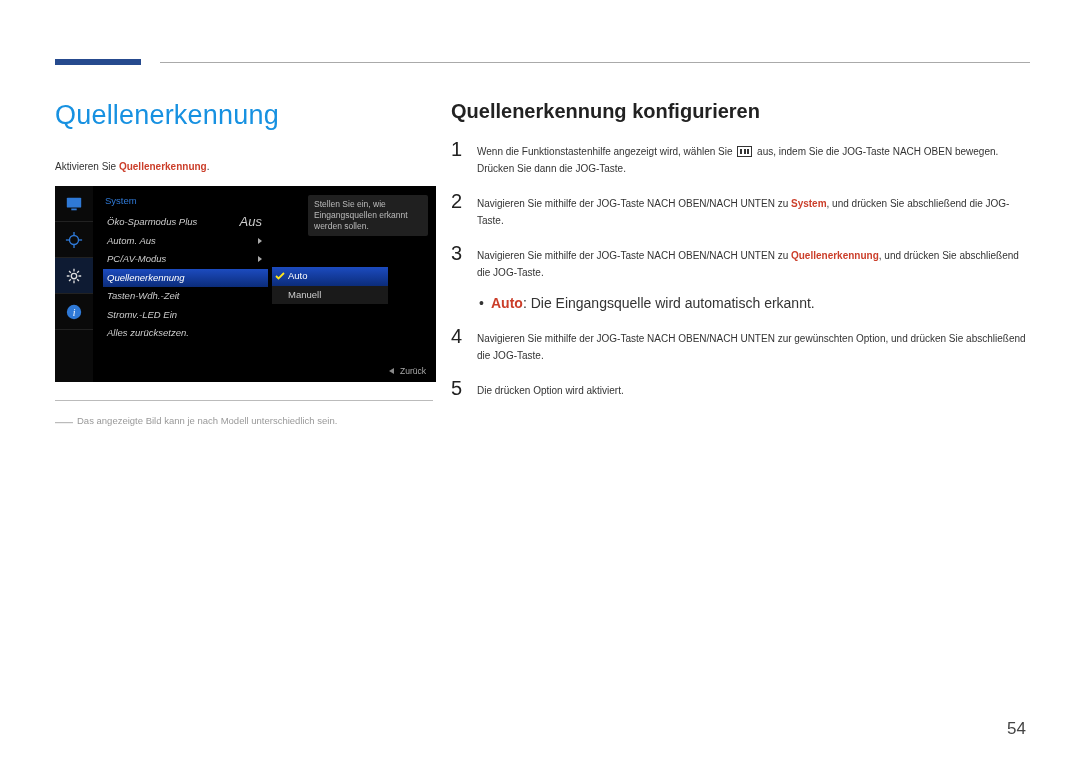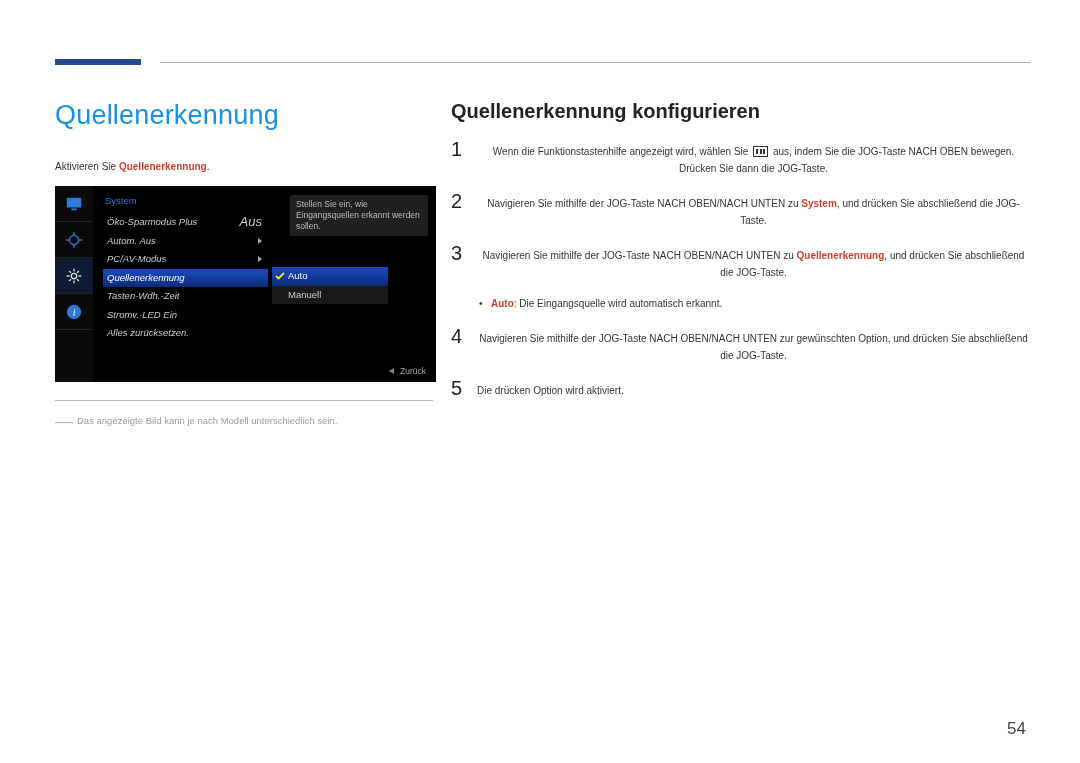--- a/index.html
+++ b/index.html
@@ -13,42 +13,42 @@
 .menu-shot { width: 381px; height: 196px; background: #000; position: relative; font-size: 9.5px; color: #ddd; }
 .ms-sidebar { position: absolute; left: 0; top: 0; width: 38px; height: 196px; background: #0a0a0a; display: flex; flex-direction: column; }
 .ms-tab { width: 38px; height: 36px; display: flex; align-items: center; justify-content: center; border-bottom: 1px solid #222; }
 .ms-tab.sel { background: #0e1b33; }
 .ms-tab svg { width: 18px; height: 18px; }
 .ms-header { position: absolute; left: 50px; top: 9px; color: #2f79d6; font-size: 9.5px; }
 .ms-list { position: absolute; left: 48px; top: 27px; width: 165px; }
 .ms-row { height: 18.5px; line-height: 18.5px; padding-left: 4px; position: relative; color: #ccc; font-style: italic; }
 .ms-row .val { position: absolute; right: 6px; top: 0; color: #ccc; font-size: 13px; }
 .ms-row.active { background: linear-gradient(#1c4bbf, #0b2c7a); color: #fff; }
-.ms-hint { position: absolute; right: 8px; top: 9px; width: 138px; font-size: 8.5px; color: #bbb; line-height: 11px; text-align: left; background: #202020; padding: 4px 6px; border-radius: 2px; }
+.ms-hint { position: absolute; right: 8px; top: 9px; width: 120px; font-size: 8.5px; color: #bbb; line-height: 11px; text-align: left; background: #202020; padding: 4px 6px; border-radius: 2px; }
 .ms-sub { position: absolute; left: 217px; top: 81px; width: 116px; background: #1a1a1a; }
 .ms-sub-row { height: 18.5px; line-height: 18.5px; padding-left: 16px; color: #ccc; position: relative; }
 .ms-sub-row.sel { background: linear-gradient(#1c4bbf, #0b2c7a); color: #fff; }
 .ms-check { position: absolute; left: 3px; top: 4px; width: 10px; height: 10px; }
 .ms-back { position: absolute; right: 10px; bottom: 6px; color: #aaa; font-size: 8.5px; }
 .ms-back-tri { position: absolute; right: 42px; bottom: 8px; width: 0; height: 0; border-top: 3.5px solid transparent; border-bottom: 3.5px solid transparent; border-right: 5px solid #888; }
 .divider { margin-top: 18px; height: 1px; background: #bbb; width: 378px; }
 .footnote { margin-top: 10px; font-size: 9.5px; color: #999; }
 .footnote-dash { color: #bbb; font-size: 18px; vertical-align: -3px; margin-right: 6px; letter-spacing: -2px; }
 .right-col { position: absolute; top: 100px; left: 451px; right: 50px; }
 .heading-sub { font-size: 20px; color: #222; font-weight: 700; margin-bottom: 16px; }
 .step { display: flex; margin-bottom: 14px; }
 .step-num { font-size: 20px; font-weight: 400; color: #222; width: 26px; flex-shrink: 0; line-height: 20px; }
-.step-body { font-size: 10px; color: #333; line-height: 17px; padding-top: 4px; text-align: center; }
+.step-body { font-size: 10px; color: #333; line-height: 17px; padding-top: 4px; }
 .step-body .kw-sys { color: #cb3e2a; font-weight: bold; }
 .step-body .kw-q { color: #cb3e2a; font-weight: bold; }
 .step-body .menu-icon { display: inline-block; width: 15px; height: 11px; border: 1.3px solid #333; position: relative; vertical-align: -2px; margin: 0 2px; }
 .step-body .menu-icon::before { content: ""; position: absolute; left: 2px; right: 2px; top: 2px; bottom: 2px; border-left: 2px solid #333; border-right: 2px solid #333; }
 .step-body .menu-icon::after { content: ""; position: absolute; left: 6px; top: 2px; bottom: 2px; width: 2px; background: #333; }
 .sub-bullets { margin: 4px 0 14px 26px; }
-.sub-bullets li { list-style: none; position: relative; padding-left: 14px; font-size: 10px; color: #333; line-height: 17px; margin-bottom: 2px; }
+.sub-bullets li { list-style: none; position: relative; padding-left: 14px; font-size: 14px; color: #333; line-height: 17px; margin-bottom: 2px; }
 .sub-bullets li::before { content: "•"; position: absolute; left: 2px; top: 0; color: #333; }
 .sub-bullets b { color: #cb3e2a; font-weight: bold; }
 .page-num { position: absolute; right: 54px; bottom: 24px; font-size: 17px; color: #444; }
 .tri-r { display: inline-block; width: 0; height: 0; border-top: 3px solid transparent; border-bottom: 3px solid transparent; border-left: 4px solid #aaa; vertical-align: 1px; }
 </style>
 </head>
 <body>
 
 <div class="top-bar"></div>
 <div class="top-line"></div>

